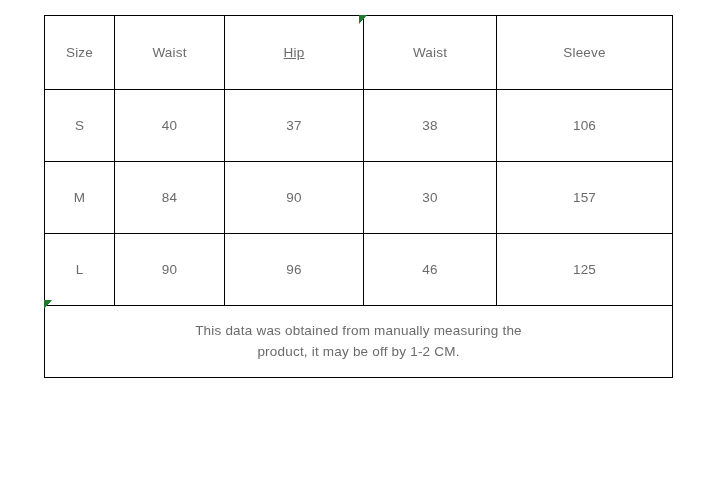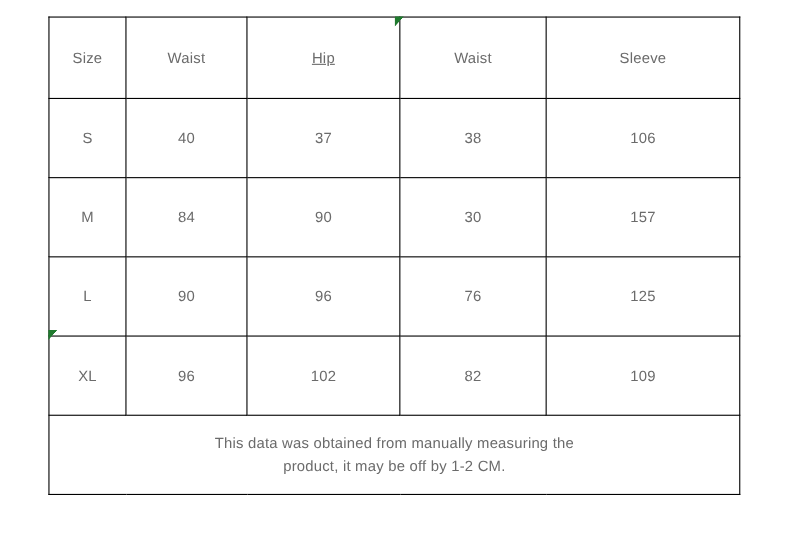--- a/index.html
+++ b/index.html
@@ -118,29 +118,22 @@
         <td>M</td>
         <td>84</td>
         <td>90</td>
         <td>30</td>
         <td>157</td>
       </tr>
       <tr>
         <td>L</td>
         <td>90</td>
         <td>96</td>
-        <td>76</td>
+        <td>46</td>
         <td>125</td>
-      </tr>
-      <tr>
-        <td>XL</td>
-        <td>96</td>
-        <td>102</td>
-        <td>82</td>
-        <td>109</td>
       </tr>
       <tr>
         <td id="chart-note-cell" colspan="5">
           <span class="note-line">This data was obtained from manually measuring the</span>
           <span class="note-line">product, it may be off by 1-2 CM.</span>
         </td>
       </tr>
     </tbody>
   </table>
 

